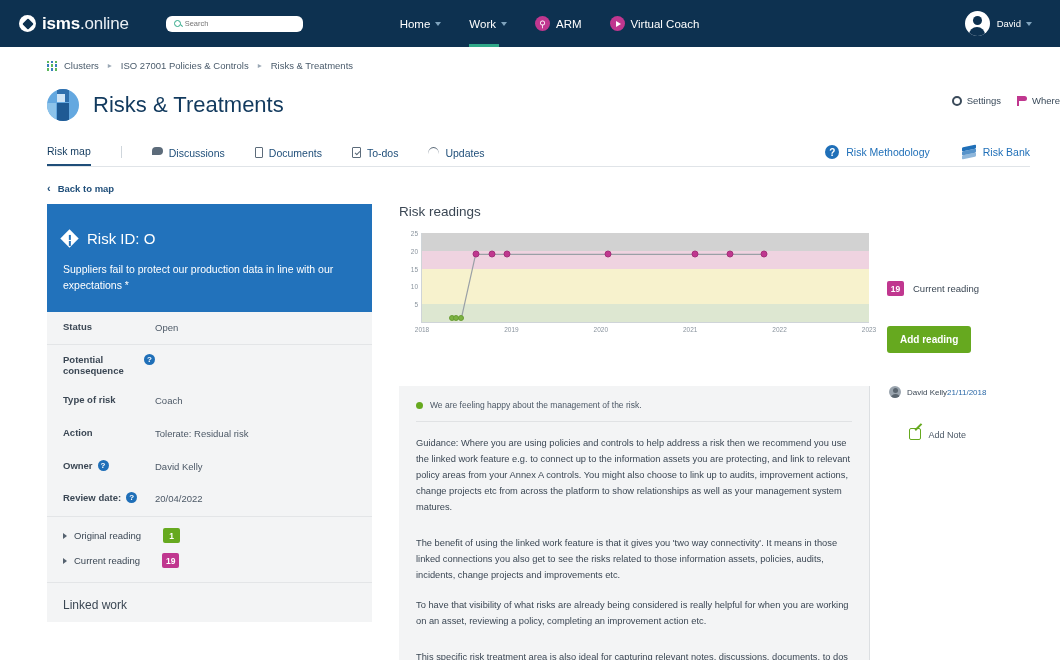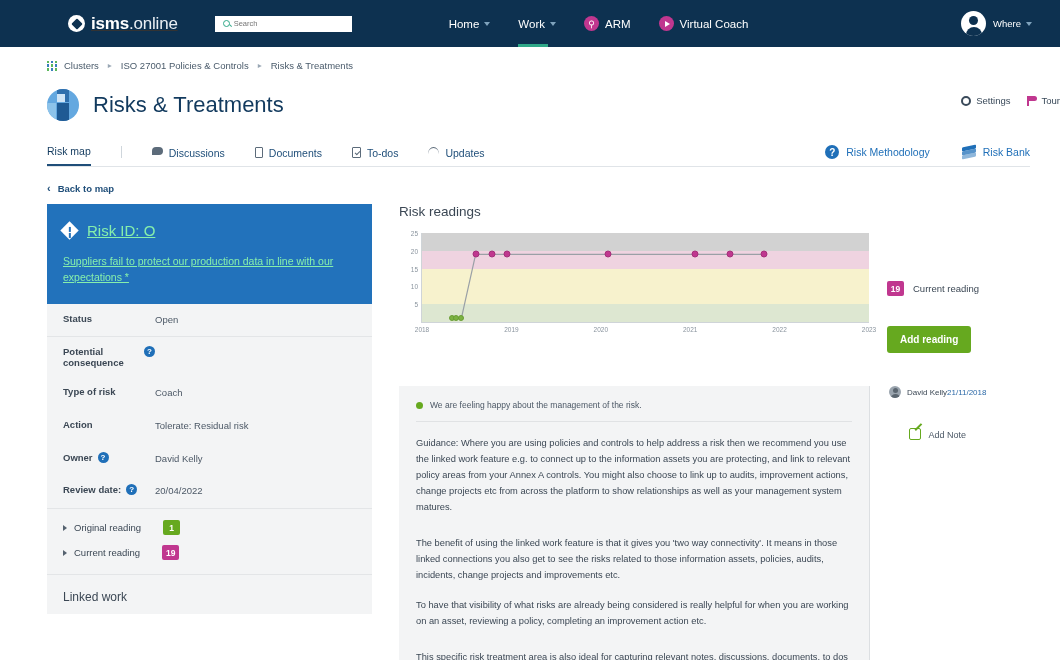--- a/index.html
+++ b/index.html
@@ -12,21 +12,21 @@
   }
 
   
   .topnav {
     height: 47px;
     background: #0d3150;
     display: flex;
     align-items: center;
     position: relative;
   }
-  .logo { display: flex; align-items: center; margin-left: 68px; text-decoration: underline; }
+  .logo { display: flex; align-items: center; margin-left: 19px; }
   .logo-mark {
     width: 17px; height: 17px;
     background: #fff;
     border-radius: 50%;
     margin-right: 6px;
     position: relative;
   }
   .logo-mark::after {
     content: "";
     position: absolute;
@@ -37,21 +37,21 @@
     border-radius: 1px;
   }
   .logo-text { font-size: 17px; color: #fff; letter-spacing: -.2px; }
   .logo-text b { font-weight: bold; }
   .logo-text span { font-weight: 300; color: #e8eef3; }
 
   .searchbox {
     margin-left: 37px;
     width: 137px; height: 16px;
     background: #fff;
-    border-radius: 0;
+    border-radius: 6px;
     display: flex;
     align-items: center;
     padding: 0 8px;
   }
   .searchbox .mag {
     width: 7px; height: 7px;
     border: 1.3px solid #2fa888;
     border-radius: 50%;
     position: relative;
     margin-right: 4px;
@@ -237,23 +237,22 @@
   }
 
   
   .main {
     display: flex;
     margin: 10px 0 0 47px;
   }
   
   .left-col { width: 325px; flex: none; }
   .risk-head {
-    background: #2272bb; color: #86efac;
-    padding: 18px 16px 18px 16px;
-    text-decoration: underline;
+    background: #2272bb; color: #ffffff;
+    padding: 26px 16px 18px 16px;
   }
   .risk-id {
     display: flex; align-items: center;
     font-size: 15px; margin-bottom: 14px;
   }
   .diamond {
     width: 13px; height: 13px; background:#fff;
     transform: rotate(45deg); margin-right: 11px;
     position: relative; flex:none;
   }
@@ -403,21 +402,21 @@
     <div class="navitem">
       <span class="circ-icon">
           <i class="play-tri"></i>
         </span>
       <span>Virtual Coach</span>
     </div>
   </div>
 
   <div class="user-area">
     <div class="avatar-big"></div>
-    <span class="user-name">Where</span>
+    <span class="user-name">David</span>
     <span class="caret"></span>
   </div>
 </div>
 
 <div class="breadcrumb">
   <span class="bc-grid">
     <i></i>
       <i class="d"></i>
       <i></i>
       <i class="d"></i>
@@ -442,21 +441,21 @@
       <i></i>
     </span>
   <h1 class="page-title">Risks &amp; Treatments</h1>
   <div class="head-actions">
     <div class="act">
       <span class="gear"></span>
       <span>Settings</span>
     </div>
     <div class="act">
       <span class="flag"></span>
-      <span>Tour</span>
+      <span>Where</span>
     </div>
   </div>
 </div>
 
 <div class="tabbar">
   <div class="tab active">
     <span>Risk map</span>
   </div>
   <div class="tab-div"></div>
   <div class="tab">

